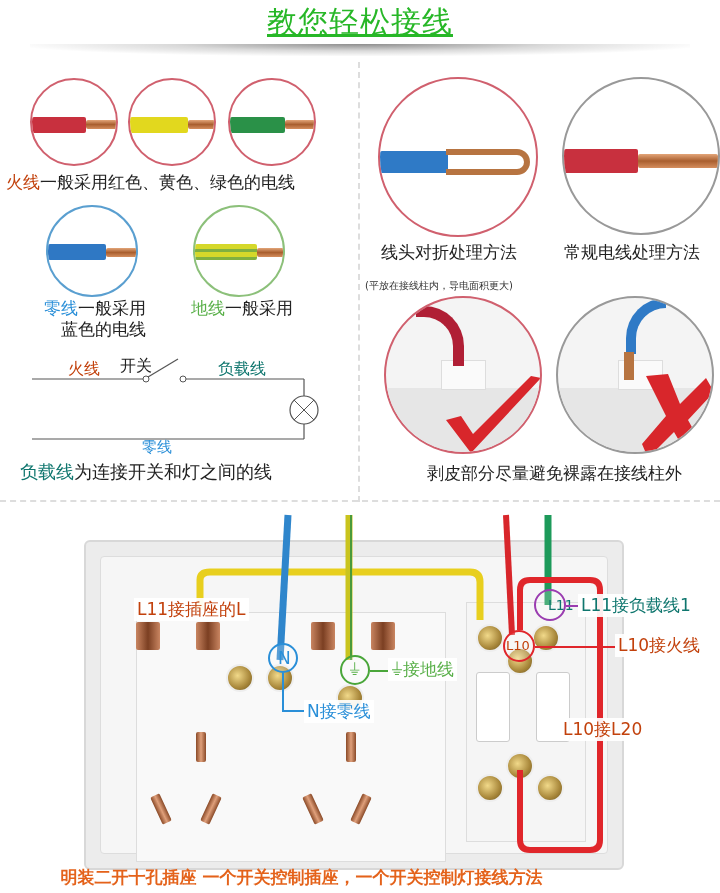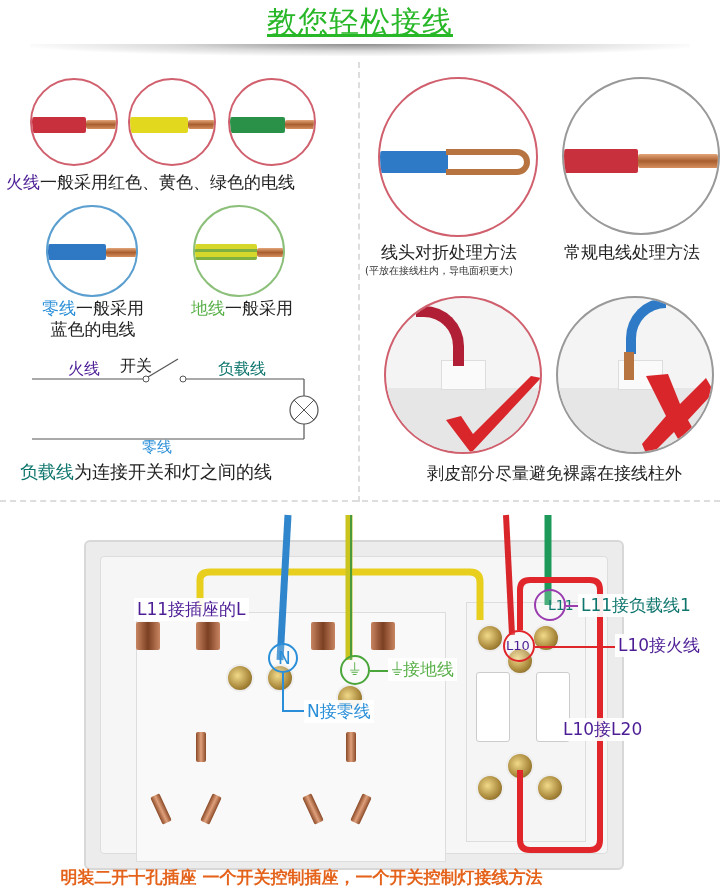--- a/index.html
+++ b/index.html
@@ -6,22 +6,22 @@
   body { width: 720px; height: 893px; background: #ffffff; font-family: "DejaVu Sans", "Liberation Sans", sans-serif; position: relative; overflow: hidden; color: #222; }
   .abs { position: absolute; }
   .title { left: 0; top: 2px; width: 720px; text-align: center; font-size: 30px; color: #27b727; letter-spacing: 1px; text-decoration: underline; }
   .shadow-bar { left: 30px; top: 44px; width: 660px; height: 12px; background: radial-gradient(ellipse at center top, rgba(0,0,0,0.45) 0%, rgba(0,0,0,0.15) 40%, rgba(255,255,255,0) 75%); }
   .vdiv { left: 358px; top: 62px; width: 0; height: 440px; border-left: 2px dashed #ddd; }
   .hdiv { left: 0; top: 500px; width: 720px; height: 0; border-top: 2px dashed #ddd; }
   .circle { border-radius: 50%; border: 2px solid #d0606e; background: #fff; overflow: hidden; }
   .wire-ins { position: absolute; height: 16px; border-radius: 2px; }
   .wire-cu { position: absolute; height: 9px; background: linear-gradient(#e3a579, #a95f2f, #d58e5e); border-radius: 2px; }
   .t { font-size: 17px; white-space: nowrap; }
-  .t-small { font-size: 10px; white-space: nowrap; color: #333; }
-  .red { color: #4c1d95; } .blue { color: #2a8fd8; } .green { color: #5ab04a; } .purple { color: #0f766e; } .dark { color: #222; }
+  .t-small { font-size: 10px; white-space: nowrap; color: #333; margin-top: 15px; }
+  .red { color: #c2410c; } .blue { color: #2a8fd8; } .green { color: #5ab04a; } .purple { color: #0f766e; } .dark { color: #222; }
   .orange { color: #e4621a; }
   .plate { left: 84px; top: 540px; width: 540px; height: 330px; background: #ececec; border: 2px solid #d8d8d8; border-radius: 6px; }
   .plate-inner { background: #f6f6f6; border: 1px solid #ddd; }
   .terminal { width: 28px; height: 28px; border-radius: 50%; background: radial-gradient(circle at 40% 40%, #f1d98a, #a8873a 60%, #6b5520); border: 2px solid #eee; }
   .copper { width: 24px; height: 28px; background: linear-gradient(90deg, #c98561, #7b3f22, #c98561); border-radius: 2px; }
   .slot { width: 10px; height: 30px; background: linear-gradient(90deg,#8a4a28,#e0a07b,#8a4a28); border-radius: 2px; }
   .label-box { background: rgba(255,255,255,0.92); padding: 0 3px; font-size: 17px; white-space: nowrap; }
   .callout { border: 2px solid; border-radius: 50%; position: absolute; background: rgba(255,255,255,0.2); }
   .bottom-cap { left: 0; top: 866px; width: 584px; text-align: center; font-size: 17px; font-weight: bold; padding-left: 19px; }
 </style>
@@ -50,21 +50,21 @@
 </div>
 
 <div class="abs circle" style="left:46px;top:205px;width:92px;height:92px;border-color:#5a9fd0;">
   <div class="wire-ins" style="left:0;top:37px;width:58px;background:#2f78c4;"></div>
   <div class="wire-cu" style="left:58px;top:41px;width:34px;"></div>
 </div>
 <div class="abs circle" style="left:193px;top:205px;width:92px;height:92px;border-color:#8cc07a;">
   <div class="wire-ins" style="left:0;top:37px;width:62px;background:repeating-linear-gradient(180deg,#d5d82a 0 5px,#7fb040 5px 8px);"></div>
   <div class="wire-cu" style="left:62px;top:41px;width:30px;"></div>
 </div>
-<div class="abs t" style="left:34px;top:298px;text-align:center;width:118px;line-height:21px;">
+<div class="abs t" style="left:28px;top:298px;text-align:right;width:118px;line-height:21px;">
   <div><span class="blue">零线</span><span>一般采用</span></div>
   <div>蓝色的电线</div>
 </div>
 <div class="abs t" style="left:170px;top:298px;text-align:center;width:144px;line-height:21px;">
   <div><span class="green">地线</span><span>一般采用</span></div>
 </div>
 
 <div class="abs" style="left:30px;top:350px;width:300px;height:100px;">
   <span class="abs red" style="left:38px;top:9px;font-size:16px;">火线</span>
   <span class="abs dark" style="left:90px;top:6px;font-size:16px;">开关</span>

